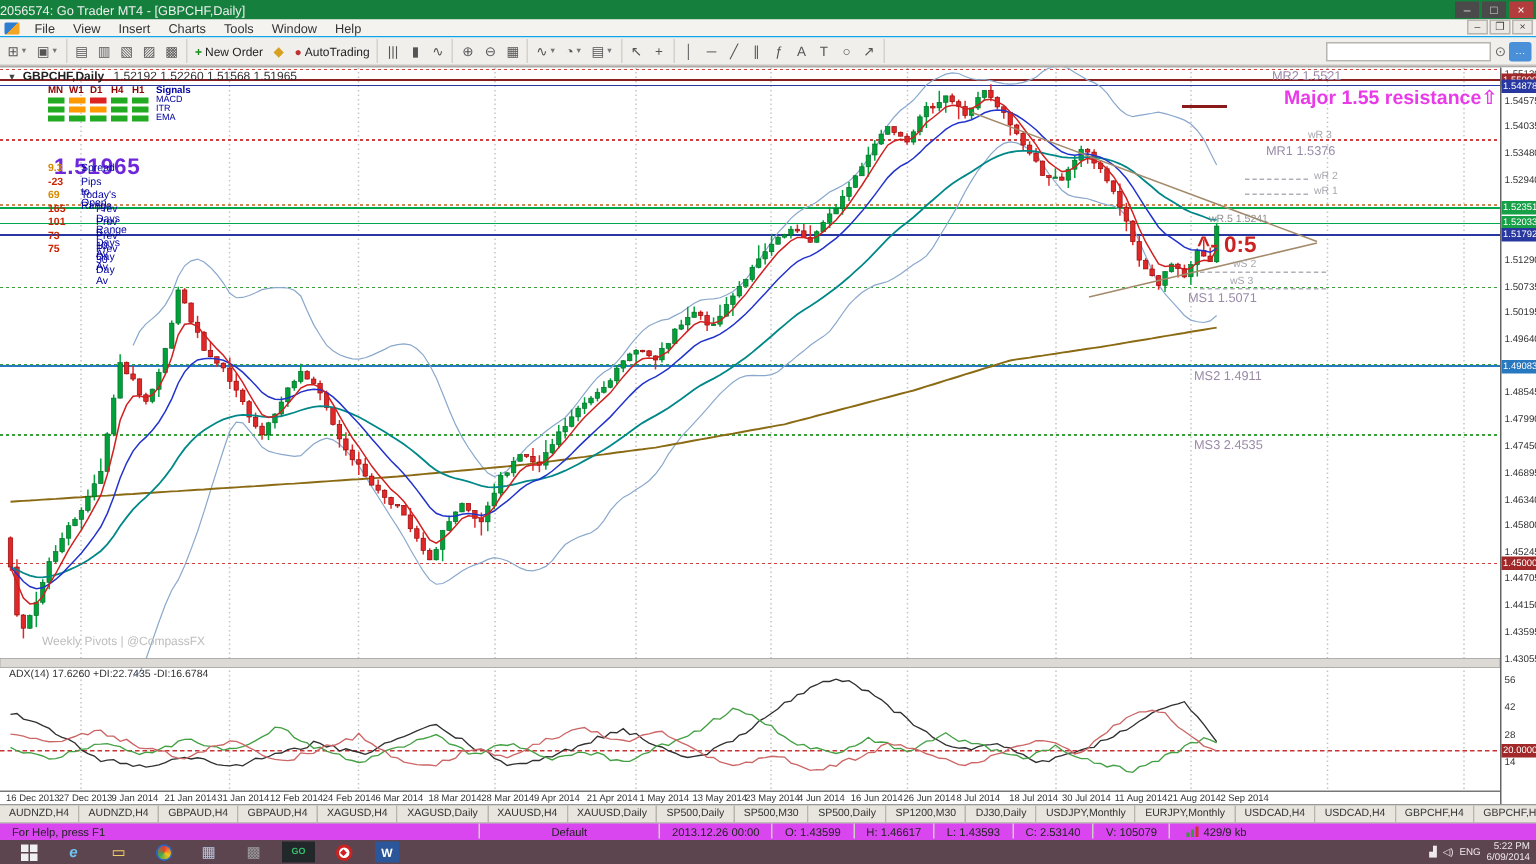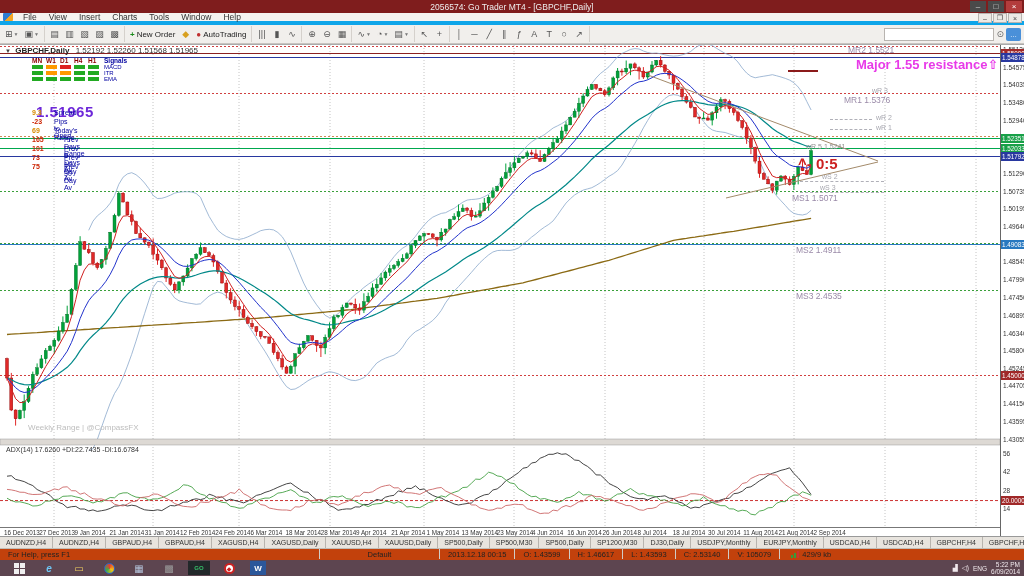--- a/index.html
+++ b/index.html
@@ -1,26 +1,26 @@
 <!DOCTYPE html>
 <html><head>
 <meta charset="utf-8">
 <style>
   * { margin:0; padding:0; box-sizing:border-box; }
   html,body { width:1024px; height:576px; overflow:hidden; font-family:"Liberation Sans","DejaVu Sans",sans-serif; }
   #root { position:relative; width:1024px; height:576px; background:#fff; }
 
   
-  #title-bar { position:absolute; left:0; top:0; width:1024px; height:13px; background:#7f1d1d; color:#eee; font-size:8.5px; display:flex; align-items:center; justify-content:center; }
+  #title-bar { position:absolute; left:0; top:0; width:1024px; height:13px; background:#15803d; color:#eee; font-size:8.5px; display:flex; align-items:center; }
   #win-controls { position:absolute; right:2px; top:1px; display:flex; gap:2px; }
   .wbtn { width:16px; height:11px; font-size:8px; color:#ddd; display:flex; align-items:center; justify-content:center; background:#4a4a4a; cursor:default; }
   .wbtn.close { background:#b33c3c; color:#fff; }
 
   
-  #menu-bar { position:absolute; left:0; top:13px; width:1024px; height:12px; background:#f5f3f0; border-bottom:4px solid #0ea5e9; display:flex; align-items:center; font-size:8.5px; color:#333; }
+  #menu-bar { position:absolute; left:0; top:13px; width:1024px; height:12px; background:#f5f3f0; border-bottom:1px solid #0ea5e9; display:flex; align-items:center; font-size:8.5px; color:#333; }
   #app-logo { width:10px; height:8px; margin:0 4px 0 3px; background:linear-gradient(135deg,#2d7dd2 50%,#f4a524 50%); border-radius:1px; }
   .menu-item { padding:0 6px; height:12px; display:flex; align-items:center; }
   #mdi-controls { position:absolute; right:2px; top:0; display:flex; gap:1px; }
   .mdibtn { width:14px; height:10px; font-size:7px; border:1px solid #b8b4b0; background:#ece9e5; color:#444; display:flex; align-items:center; justify-content:center; }
 
   
   #toolbar { position:absolute; left:0; top:25px; width:1024px; height:19px; background:#f1efec; border-bottom:1px solid #c8c4c0; display:flex; align-items:center; font-size:9px; color:#444; }
   .tgroup { display:flex; align-items:center; padding:0 2px; border-right:1px solid #d5d1cc; height:16px; }
   .tbtn { min-width:15px; height:15px; display:flex; align-items:center; justify-content:center; font-size:9px; padding:0 2px; border:1px solid transparent; color:#555; }
   .tbtn .drop { font-size:5px; margin-left:1px; color:#777; }
@@ -55,21 +55,21 @@
   #watermark { position:absolute; left:28px; top:378px; font-size:8px; color:#bdbdbd; }
   #adx-label { position:absolute; left:6px; top:401px; font-size:7px; color:#333; }
   #date-axis { position:absolute; left:0; top:482px; width:1000px; height:10px; border-top:1px solid #777; background:#fff; }
   .date-lab { position:absolute; top:1px; font-size:6.3px; color:#333; white-space:nowrap; }
 
   
   #tab-bar { position:absolute; left:0; top:536px; width:1024px; height:12px; background:#dedad4; border-top:1px solid #999; display:flex; align-items:flex-end; }
   .tab { height:11px; font-size:7px; color:#333; padding:0 6px; border-right:1px solid #b8b4ae; background:#e8e4de; display:flex; align-items:center; white-space:nowrap; }
 
   
-  #status-bar { position:absolute; left:0; top:548px; width:1024px; height:12px; background:#c2410c; border-top:1px solid #c0bcb6; display:flex; align-items:flex-start; font-size:7.5px; color:#222; }
+  #status-bar { position:absolute; left:0; top:548px; width:1024px; height:12px; background:#d946ef; border-top:1px solid #c0bcb6; display:flex; align-items:flex-start; font-size:7.5px; color:#222; }
   .sseg { padding:0 8px; border-right:1px solid #d0ccc6; height:10px; display:flex; align-items:center; white-space:nowrap; }
   #help-seg { width:320px; }
   .bars-ico { display:inline-flex; align-items:flex-end; gap:1px; margin:0 3px; }
   .bars-ico i { display:block; width:2px; background:#3a9a3a; }
 
   
   #taskbar { position:absolute; left:0; top:560px; width:1024px; height:16px; background:#5d4550; display:flex; align-items:center; }
   .task-ico { width:22px; height:14px; margin-left:8px; display:flex; align-items:center; justify-content:center; font-size:10px; }
   #tray { margin-left:auto; display:flex; align-items:center; gap:4px; color:#f0e8ec; font-size:6.5px; padding-right:4px; }
   #clock { text-align:right; line-height:7px; }
@@ -702,21 +702,21 @@
         <div class="anno" style="left: 792px; top: 148px; color: rgb(154, 138, 168); font-size: 8.5px;">MS1  1.5071</div>
         <div class="anno" style="left: 796px; top: 200px; color: rgb(154, 138, 168); font-size: 8.5px;">MS2  1.4911</div>
         <div class="anno" style="left: 796px; top: 246px; color: rgb(154, 138, 168); font-size: 8.5px;">MS3  2.4535</div>
         <div class="pivseg" style="left: 830px; top: 74px; width: 42px;"></div>
         <div class="pivseg" style="left: 830px; top: 84px; width: 42px;"></div>
         <div class="pivseg" style="left: 800px; top: 136px; width: 84px;"></div>
         <div class="pivseg" style="left: 800px; top: 147px; width: 84px;"></div>
         <div id="maroon-seg" style="left: 788px; top: 25px; width: 30px;"></div>
       </div>
 
-    <div id="watermark">Weekly Range | @CompassFX</div>
+    <div id="watermark">Weekly Pivots | @CompassFX</div>
 
     <div id="adx-label">ADX(14) 17.6260 +DI:22.7435 -DI:16.6784</div>
 
     <div id="date-axis">
         <div class="date-lab" style="left: 4px;">16 Dec 2013</div>
         <div class="date-lab" style="left: 39.2px;">27 Dec 2013</div>
         <div class="date-lab" style="left: 74.4px;">9 Jan 2014</div>
         <div class="date-lab" style="left: 109.6px;">21 Jan 2014</div>
         <div class="date-lab" style="left: 144.8px;">31 Jan 2014</div>
         <div class="date-lab" style="left: 180px;">12 Feb 2014</div>
@@ -797,21 +797,21 @@
         <div class="tab" style="display: inline-flex;">USDCAD,H4</div>
         <div class="tab" style="display: inline-flex;">GBPCHF,H4</div>
         <div class="tab" style="display: inline-flex;">GBPCHF,H4</div>
       </span>
 
   </div>
 
   <div id="status-bar">
     <span class="sseg" id="help-seg">For Help, press F1</span>
     <span class="sseg" style="width:120px;justify-content:center;">Default</span>
-    <span class="sseg">2013.12.18 00:15</span>
+    <span class="sseg">2013.12.26 00:00</span>
     <span class="sseg">O: 1.43599</span>
     <span class="sseg">H: 1.46617</span>
     <span class="sseg">L: 1.43593</span>
     <span class="sseg">C: 2.53140</span>
     <span class="sseg">V: 105079</span>
     <span class="sseg" style="border-right:none;">
       <span class="bars-ico">
           <i style="height:3px;"></i>
           <i style="height:5px;"></i>
           <i style="height:7px;background:#cc3333;"></i>

